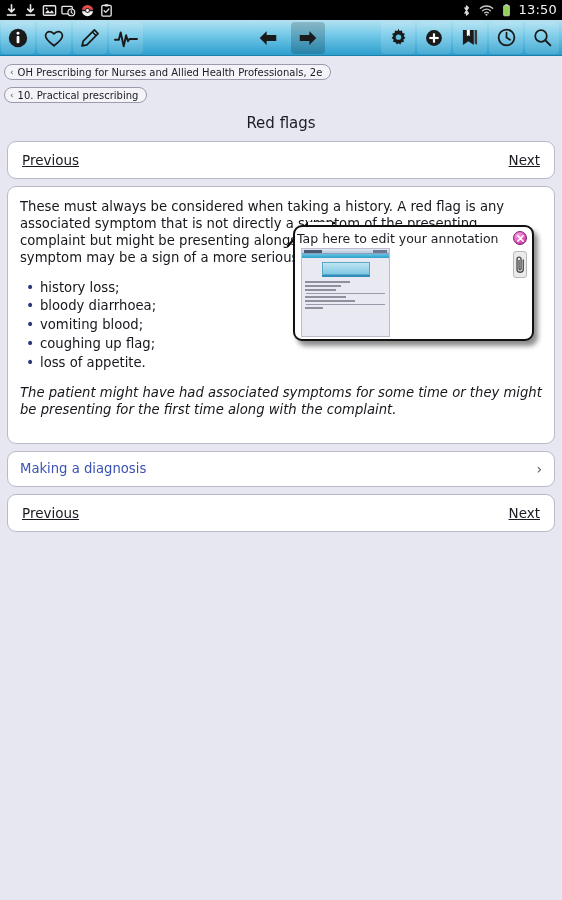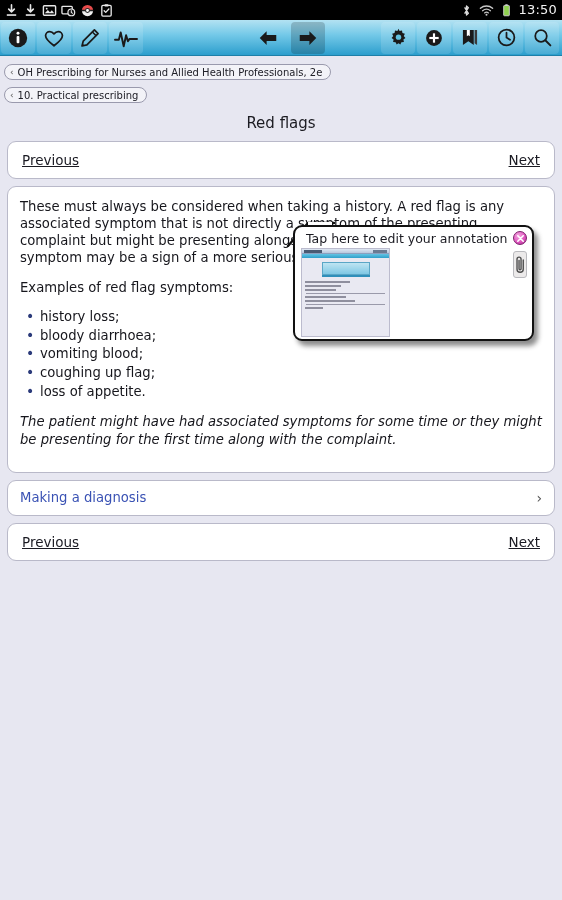--- a/index.html
+++ b/index.html
@@ -130,21 +130,21 @@
   .ann-tail { position: absolute; left: 0; top: 0; width: 60px; height: 34px; }
   .ann-box {
     position: absolute; left: 7px; top: 12px;
     width: 241px; height: 116px;
     background: #ffffff;
     border: 2px solid #111;
     border-radius: 9px;
     box-shadow: 4px 5px 5px rgba(0,0,0,0.45);
   }
   .ann-title {
-    position: absolute; left: 11px; top: 4px;
+    position: absolute; left: 2px; top: 4px;
     font-size: 12.5px; color: #1b1b22;
     white-space: nowrap;
   }
   .ann-thumb {
     position: absolute; left: 6px; top: 21px;
     width: 89px; height: 89px;
     background: #e9e9f2;
     border: 1px solid #bcbcce;
     overflow: hidden;
   }
@@ -333,21 +333,20 @@
   <div class="card">
     <div class="navrow">
       <span class="navlink">Previous</span>
       <span class="navlink">Next</span>
     </div>
   </div>
 
   <div class="card body-card">
     <p class="para"><span>These must always be considered when taking a history. A red flag is any associated symptom that is not directly a symptom of the presenting complaint but might be presenting alongside the main </span><span class="ann-mark">⁄</span><span class="hl">complaint</span><span>. A red flag symptom may be a sign of a more serious or underlying condition.</span></p>
 
-    <p class="para">Examples of red flag symptoms:</p>
 
     <ul class="symptoms">
       <li>history loss;</li>
       <li>bloody diarrhoea;</li>
       <li>vomiting blood;</li>
       <li>coughing up flag;</li>
       <li>loss of appetite.</li>
     </ul>
 
     <p class="para">The patient might have had associated symptoms for some time or they might be presenting for the first time along with the complaint.</p>

